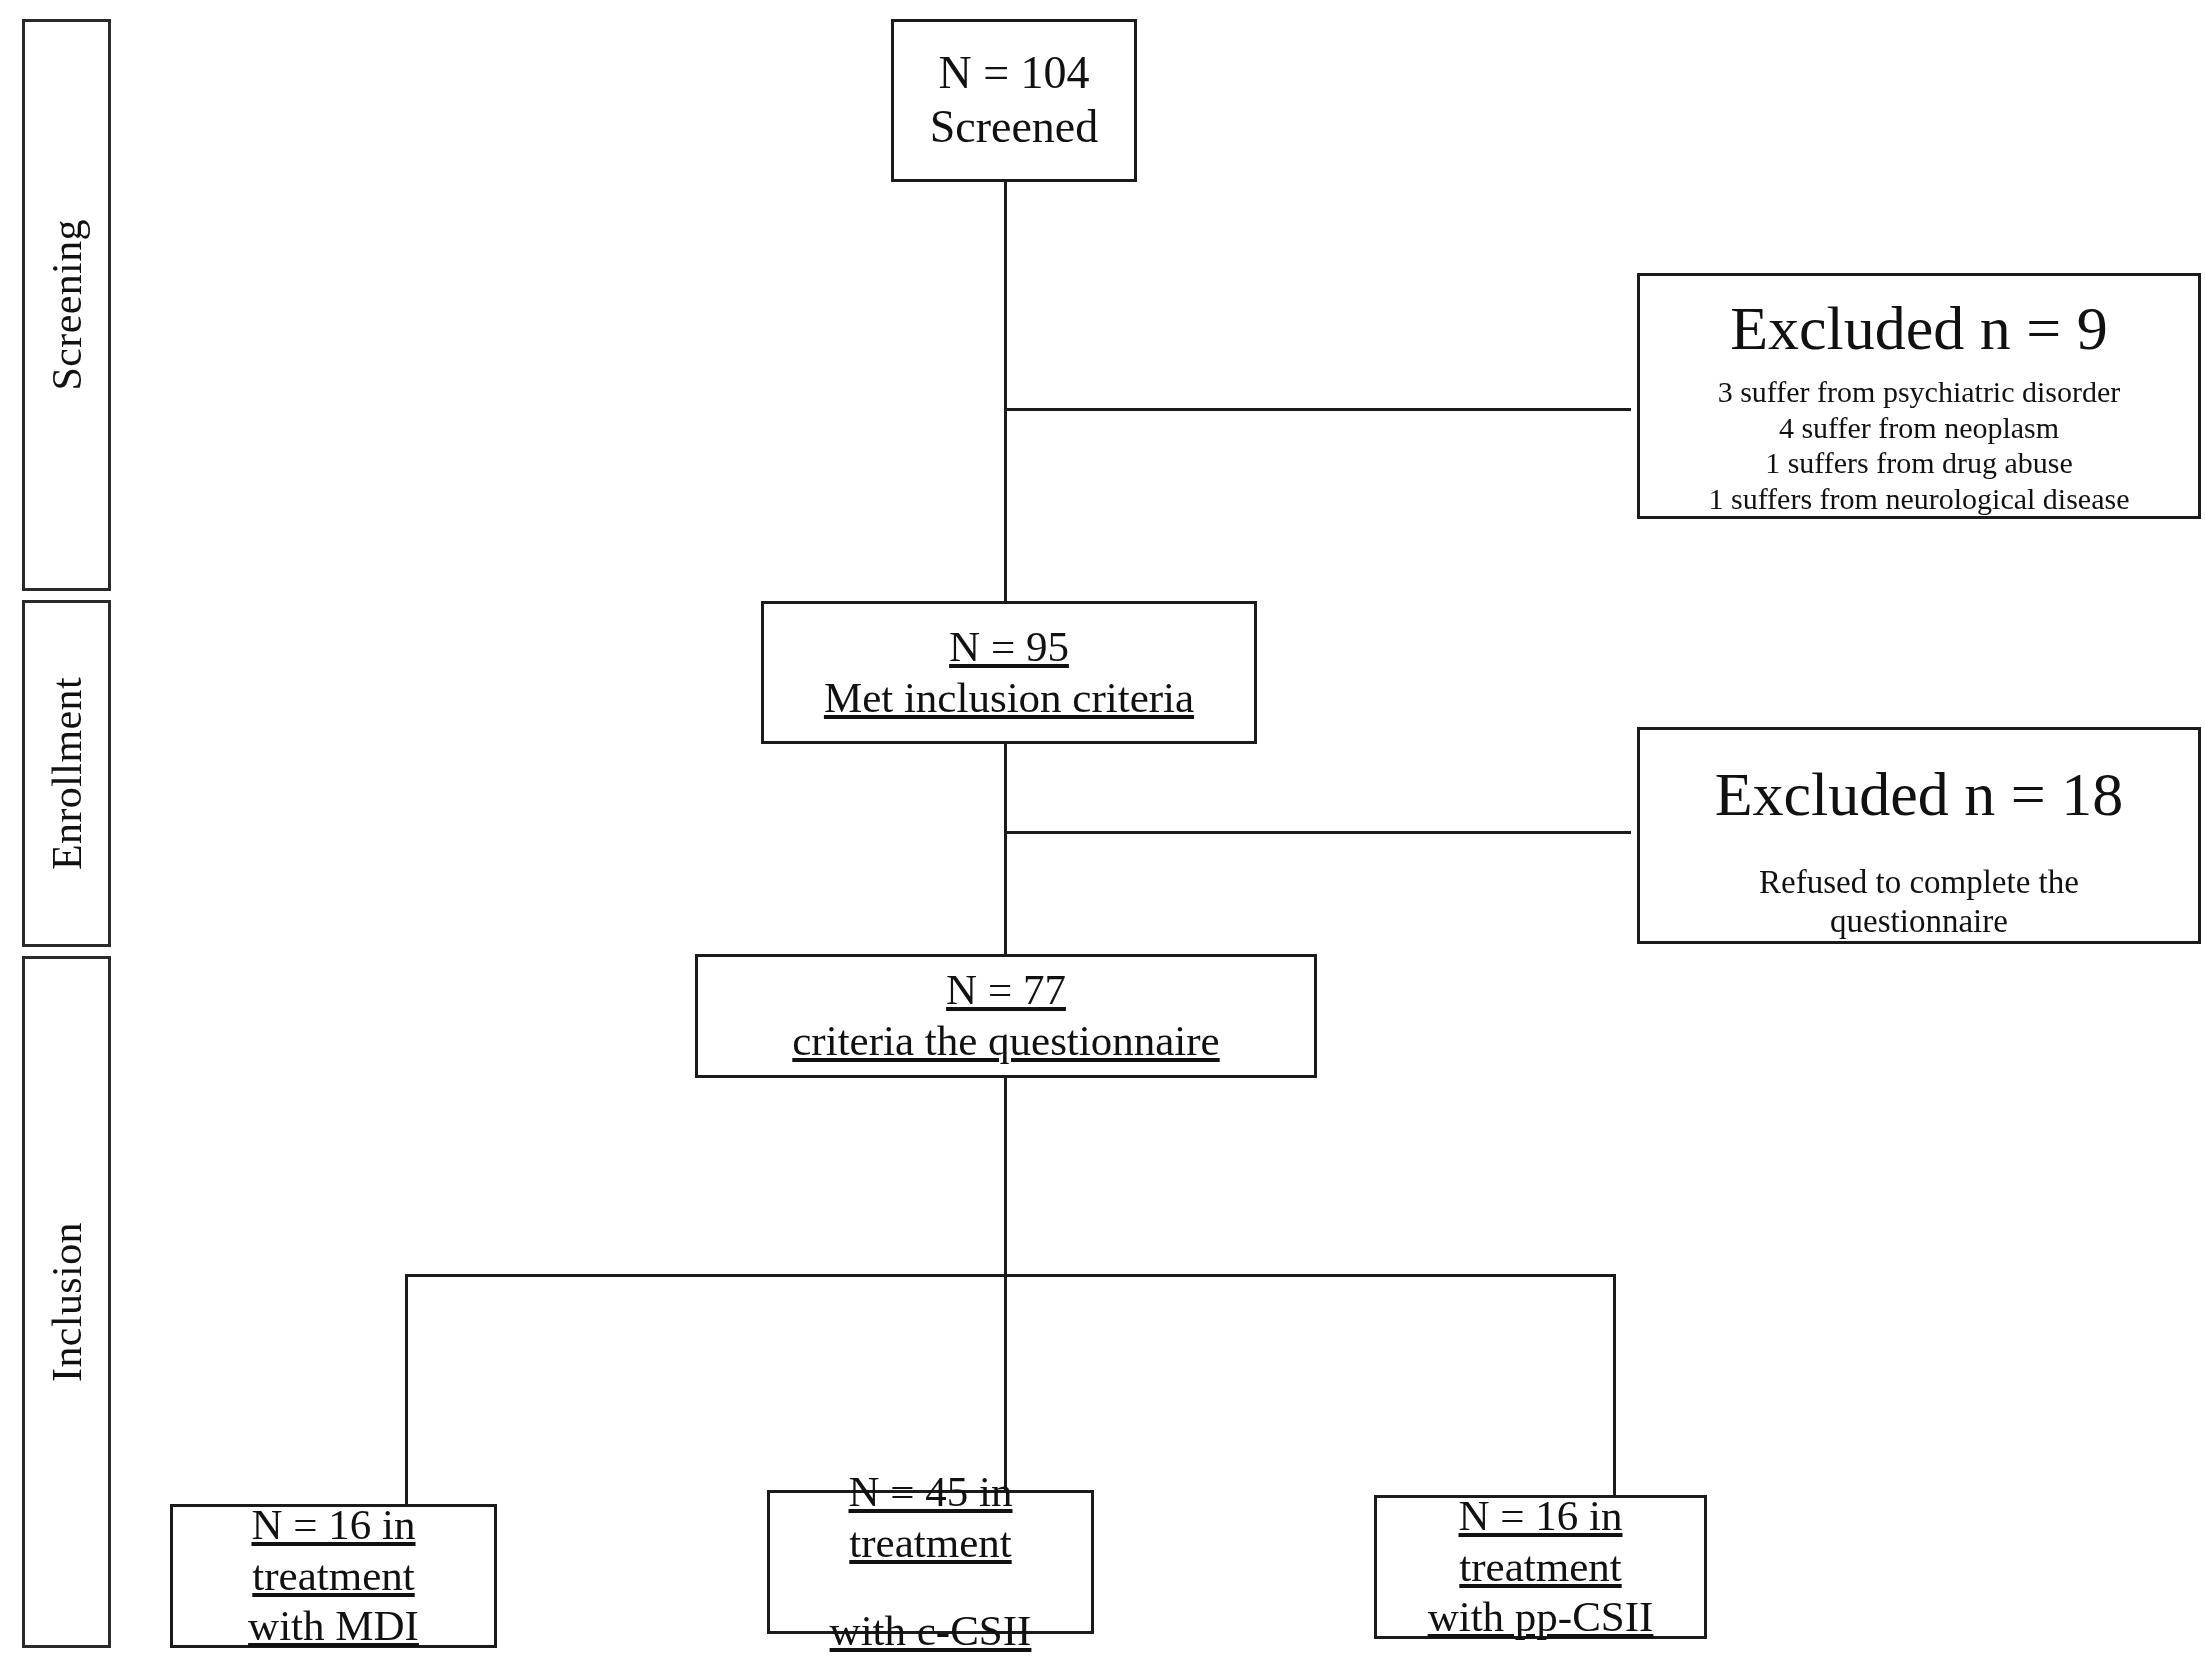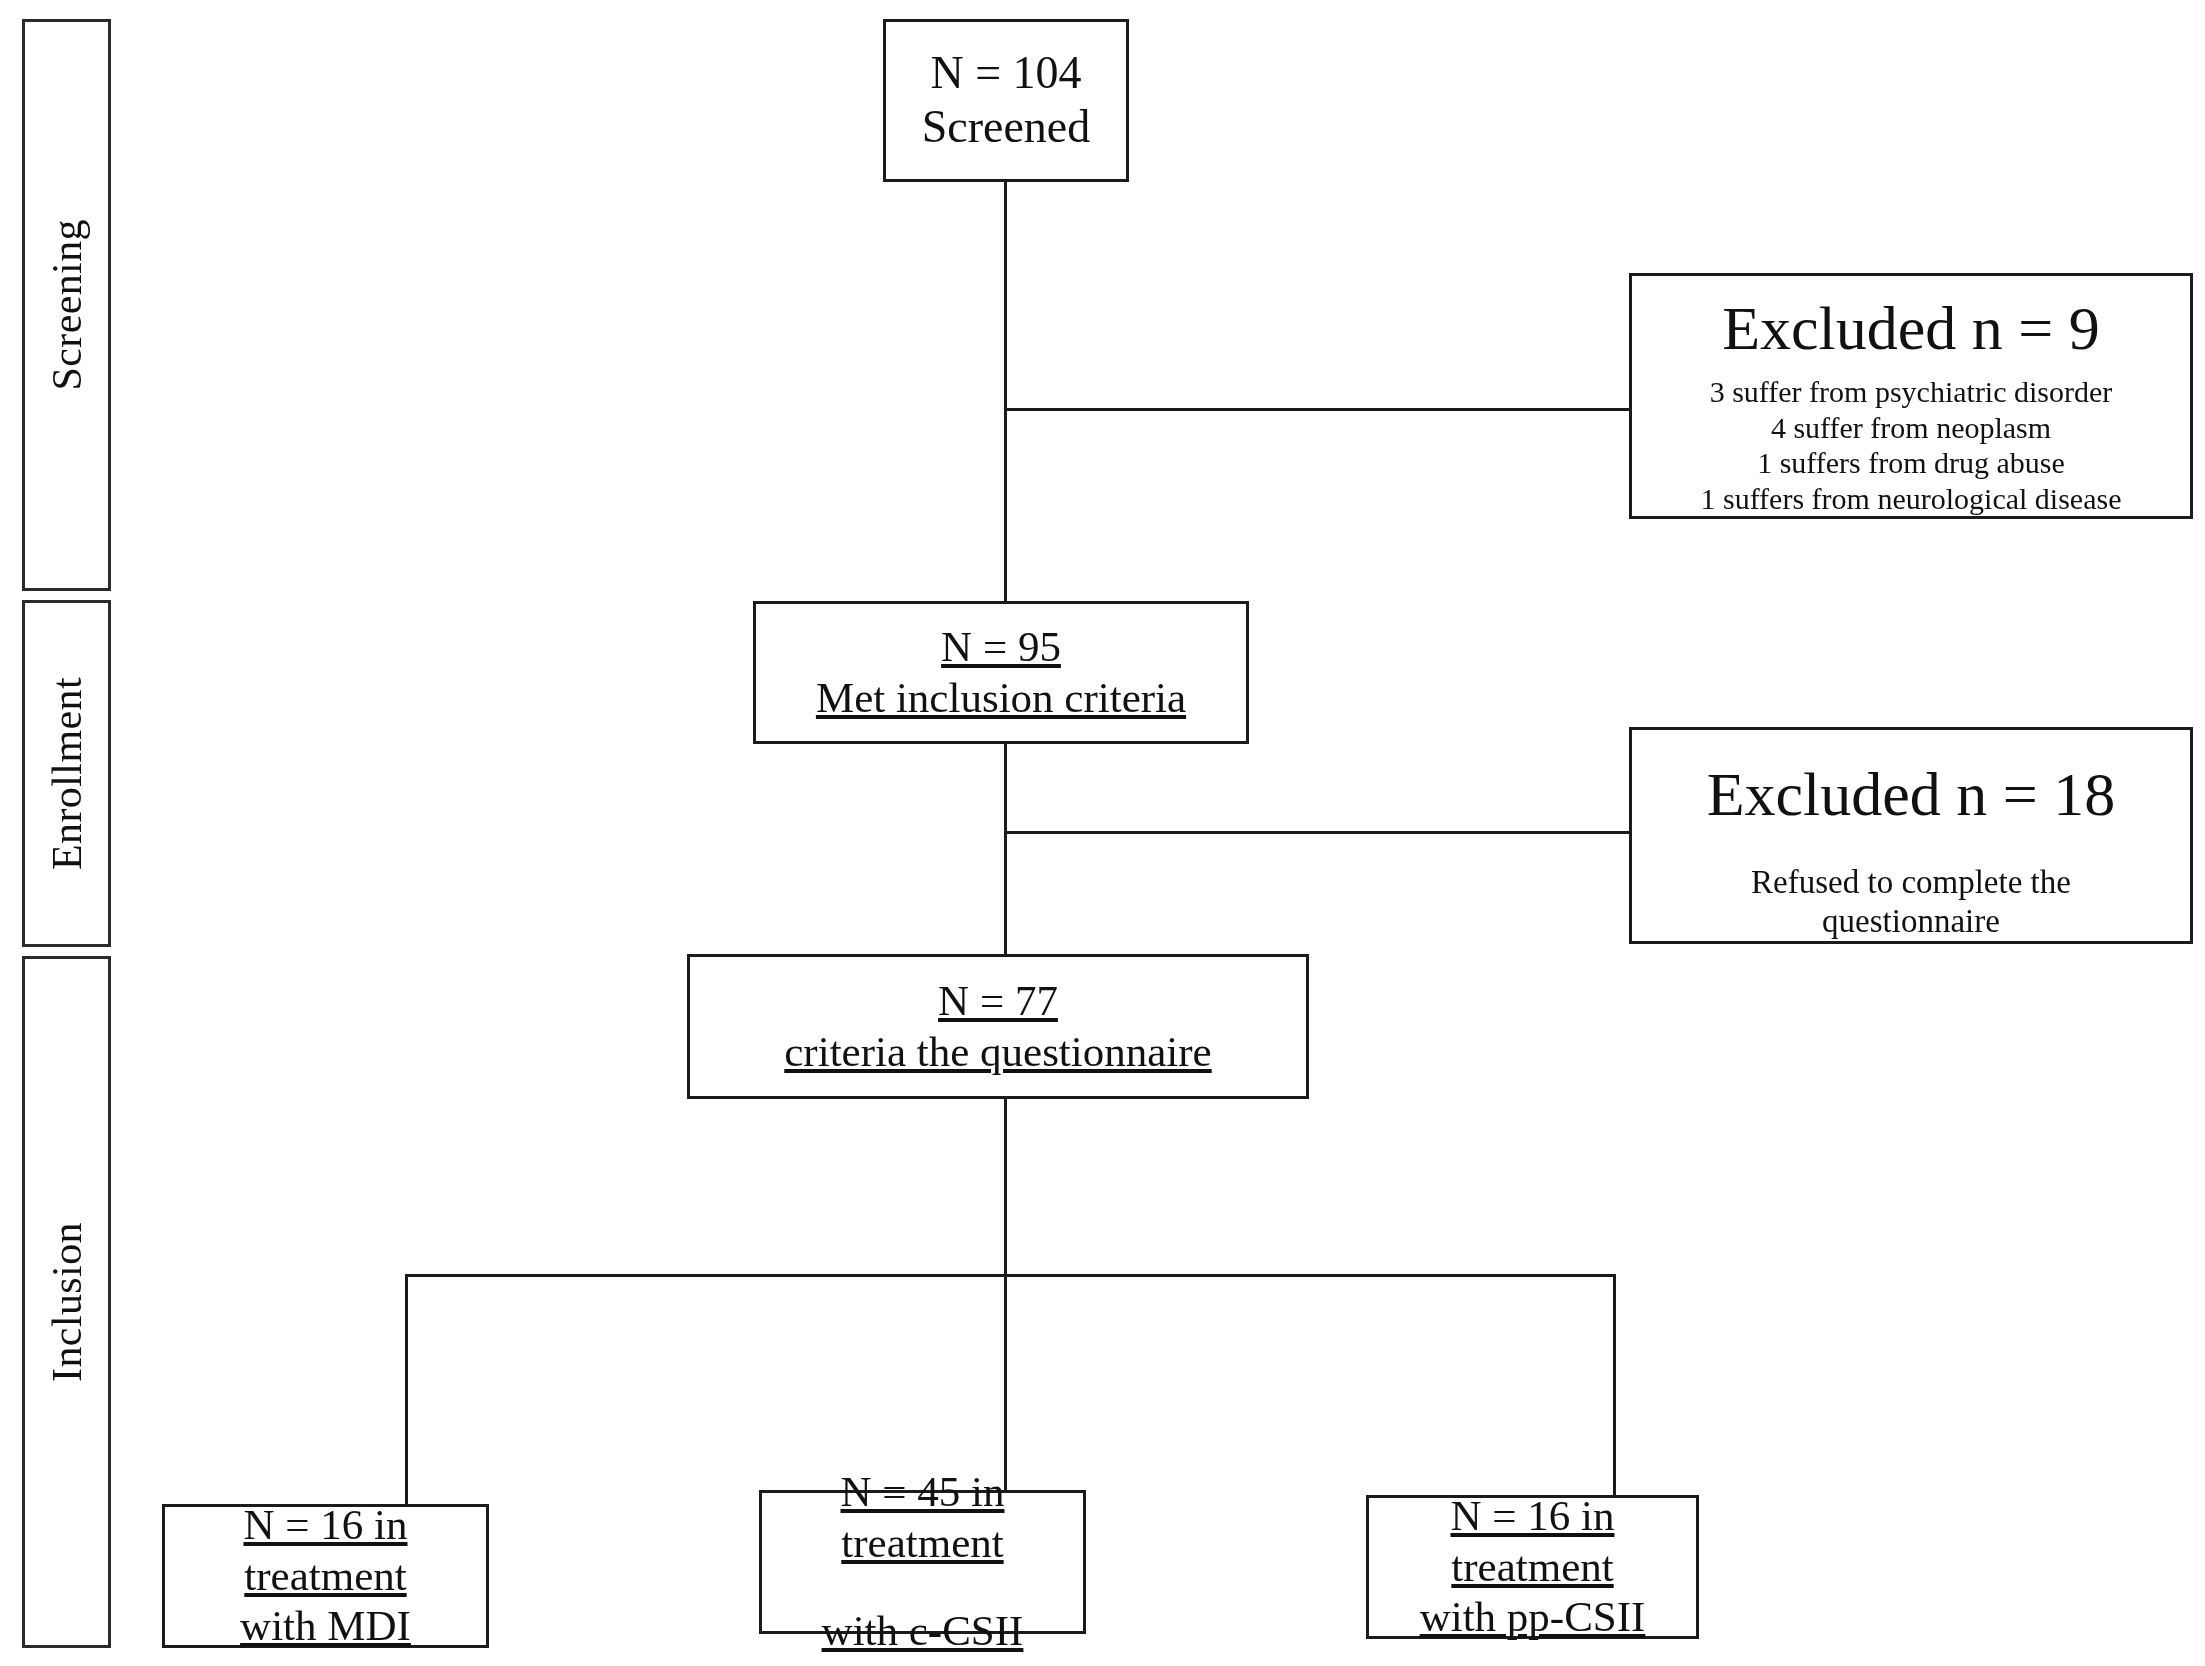--- a/index.html
+++ b/index.html
@@ -23,20 +23,21 @@
     box-sizing: border-box;
     border: 3px solid #1b1b1b;
     background: #ffffff;
     display: flex;
     flex-direction: column;
     align-items: center;
     justify-content: center;
     text-align: center;
     line-height: 1.18;
     z-index: 3;
+    margin-left: 8px;
   }
   .line-h {
     position: absolute;
     background: #1b1b1b;
     height: 3px;
     z-index: 1;
   }
   .line-v {
     position: absolute;
     background: #1b1b1b;
@@ -122,21 +123,21 @@
     <div class="t-med">Met inclusion criteria</div>
   </div>
 
   <div class="box" style="left:1629px; top:727px; width:564px; height:217px; justify-content:center; padding-top:28px;">
     <div class="t-excl">Excluded n = 18</div>
     <div class="pad-v-md"></div>
     <div class="t-sub">Refused to complete the</div>
     <div class="t-sub">questionnaire</div>
   </div>
 
-  <div class="box" style="left:687px; top:954px; width:622px; height:145px;">
+  <div class="box" style="left:687px; top:954px; width:622px; height:124px;">
     <div class="t-med">N = 77</div>
     <div class="t-med">criteria the questionnaire</div>
   </div>
 
   <div class="box" style="left:162px; top:1504px; width:327px; height:144px;">
     <div class="t-med">N = 16 in treatment</div>
     <div class="t-med">with MDI</div>
   </div>
 
   <div class="box" style="left:759px; top:1490px; width:327px; height:144px;gap:37px;">

